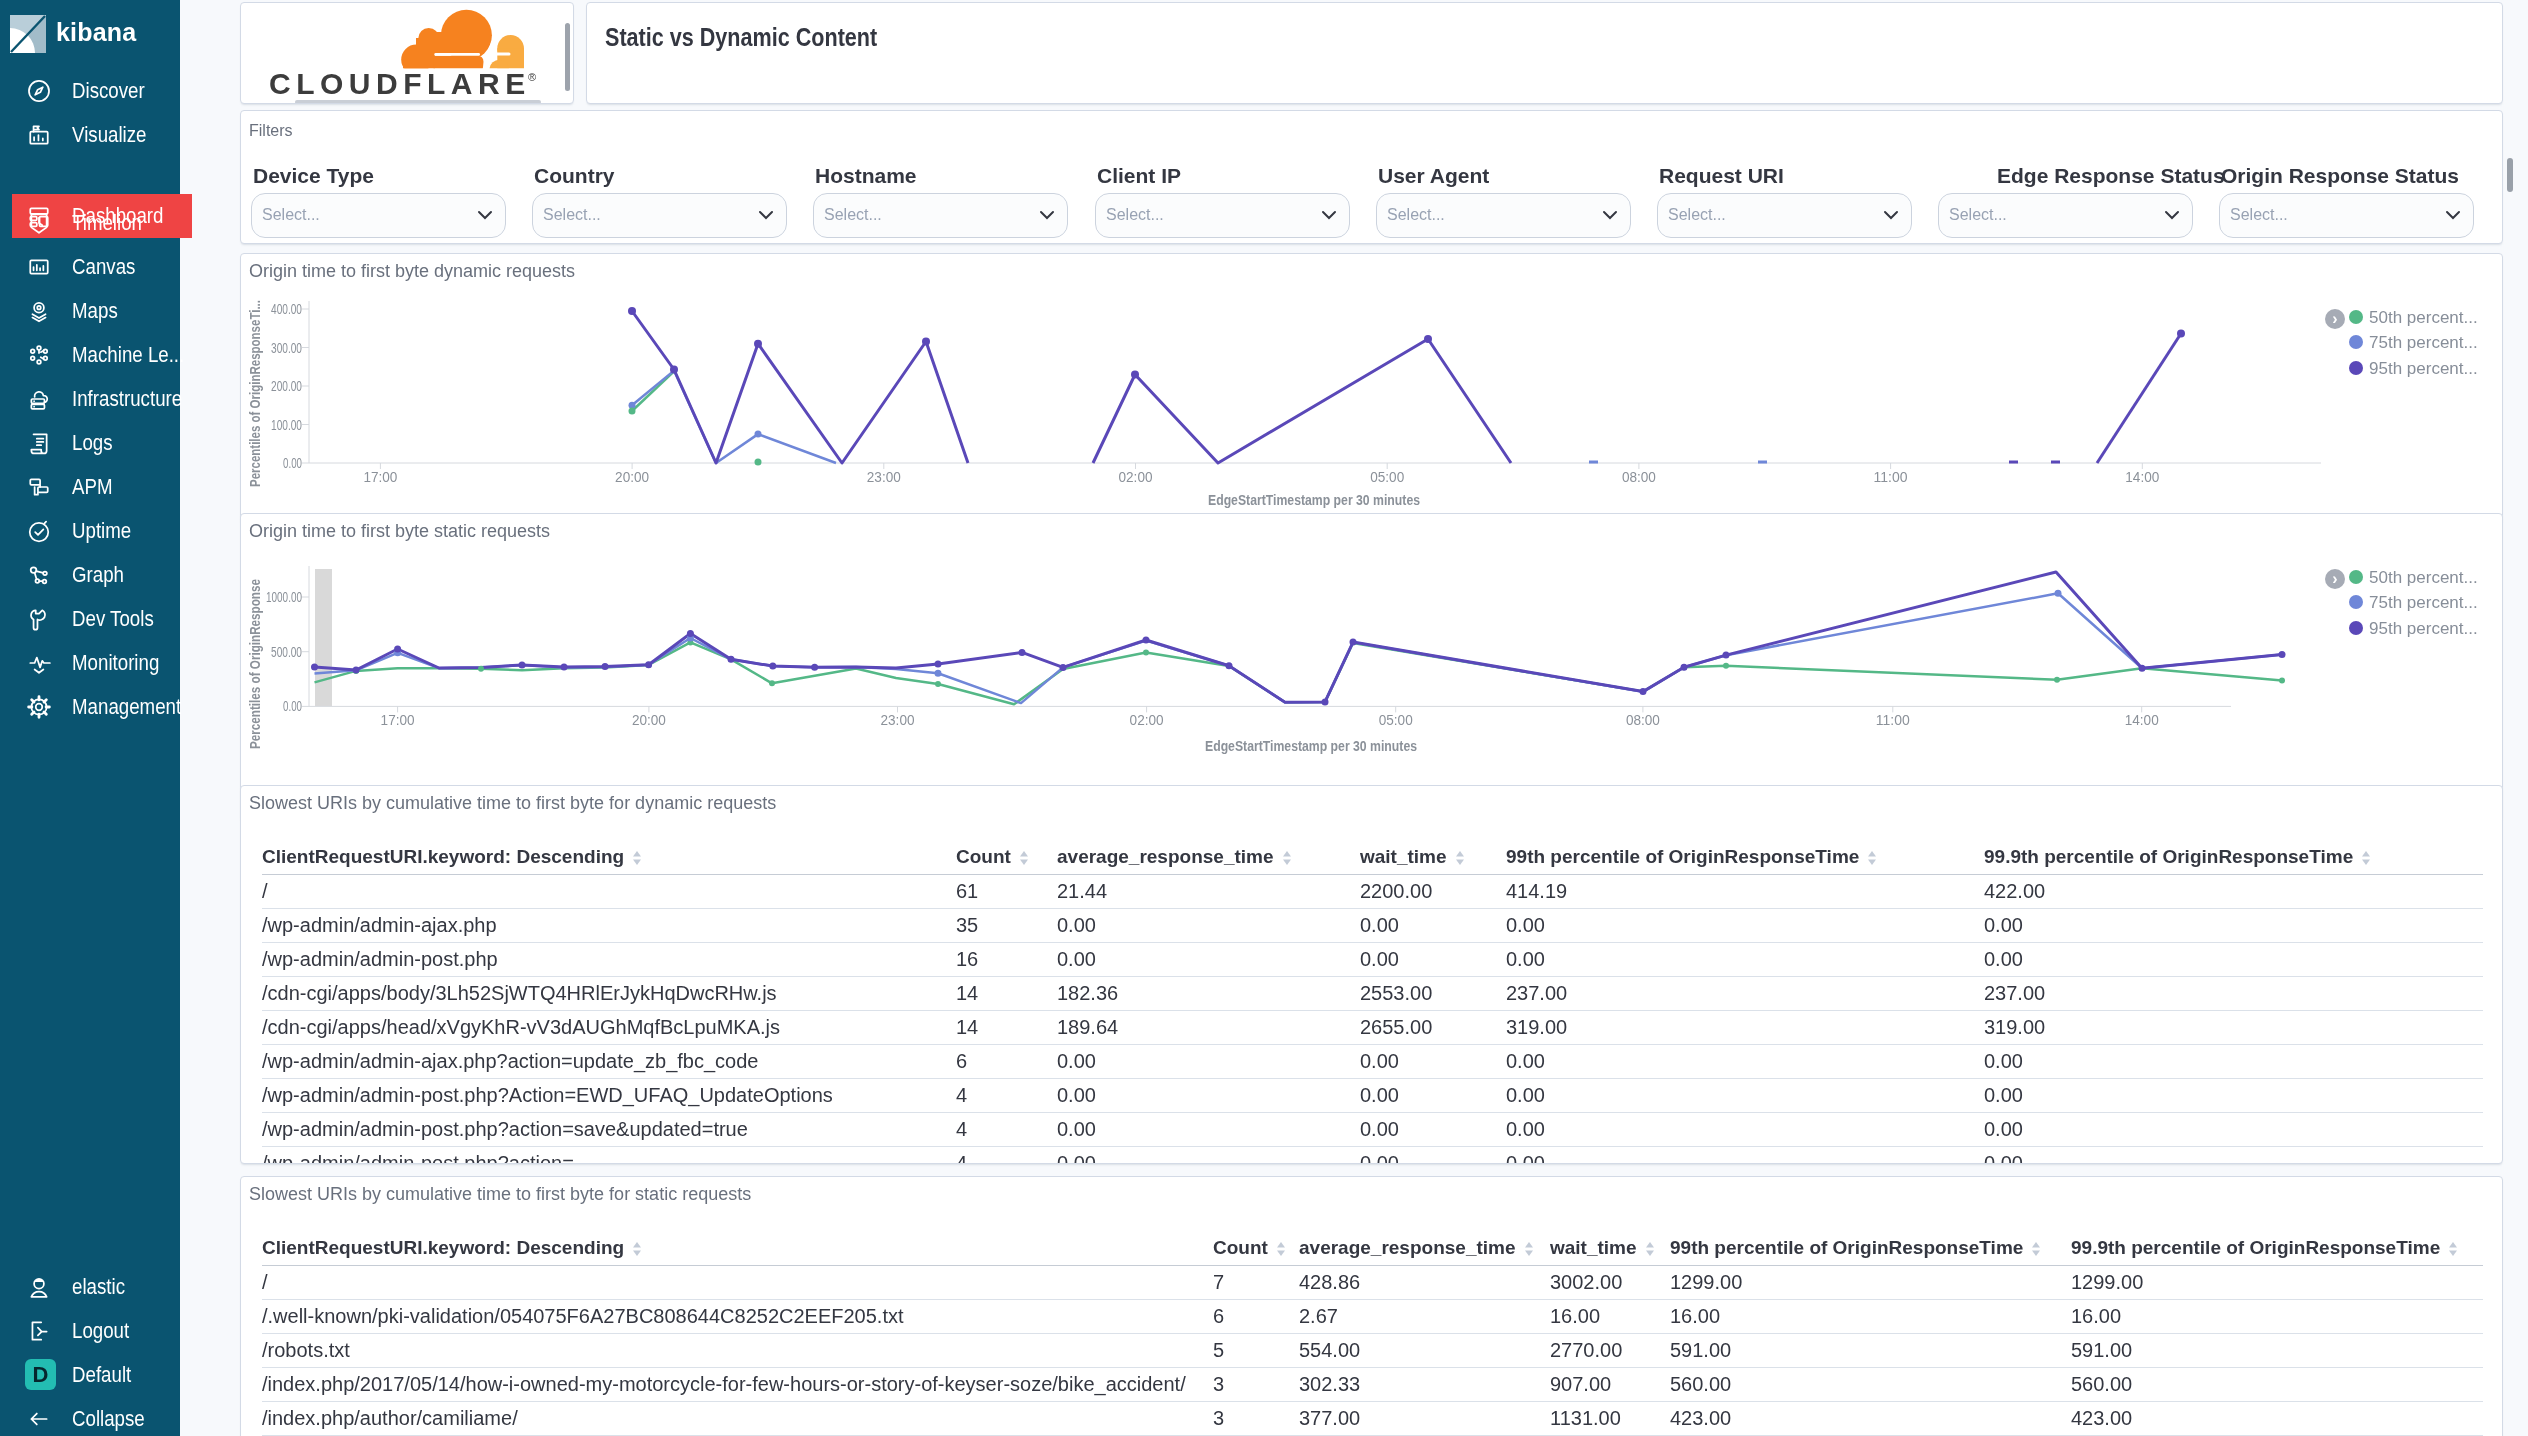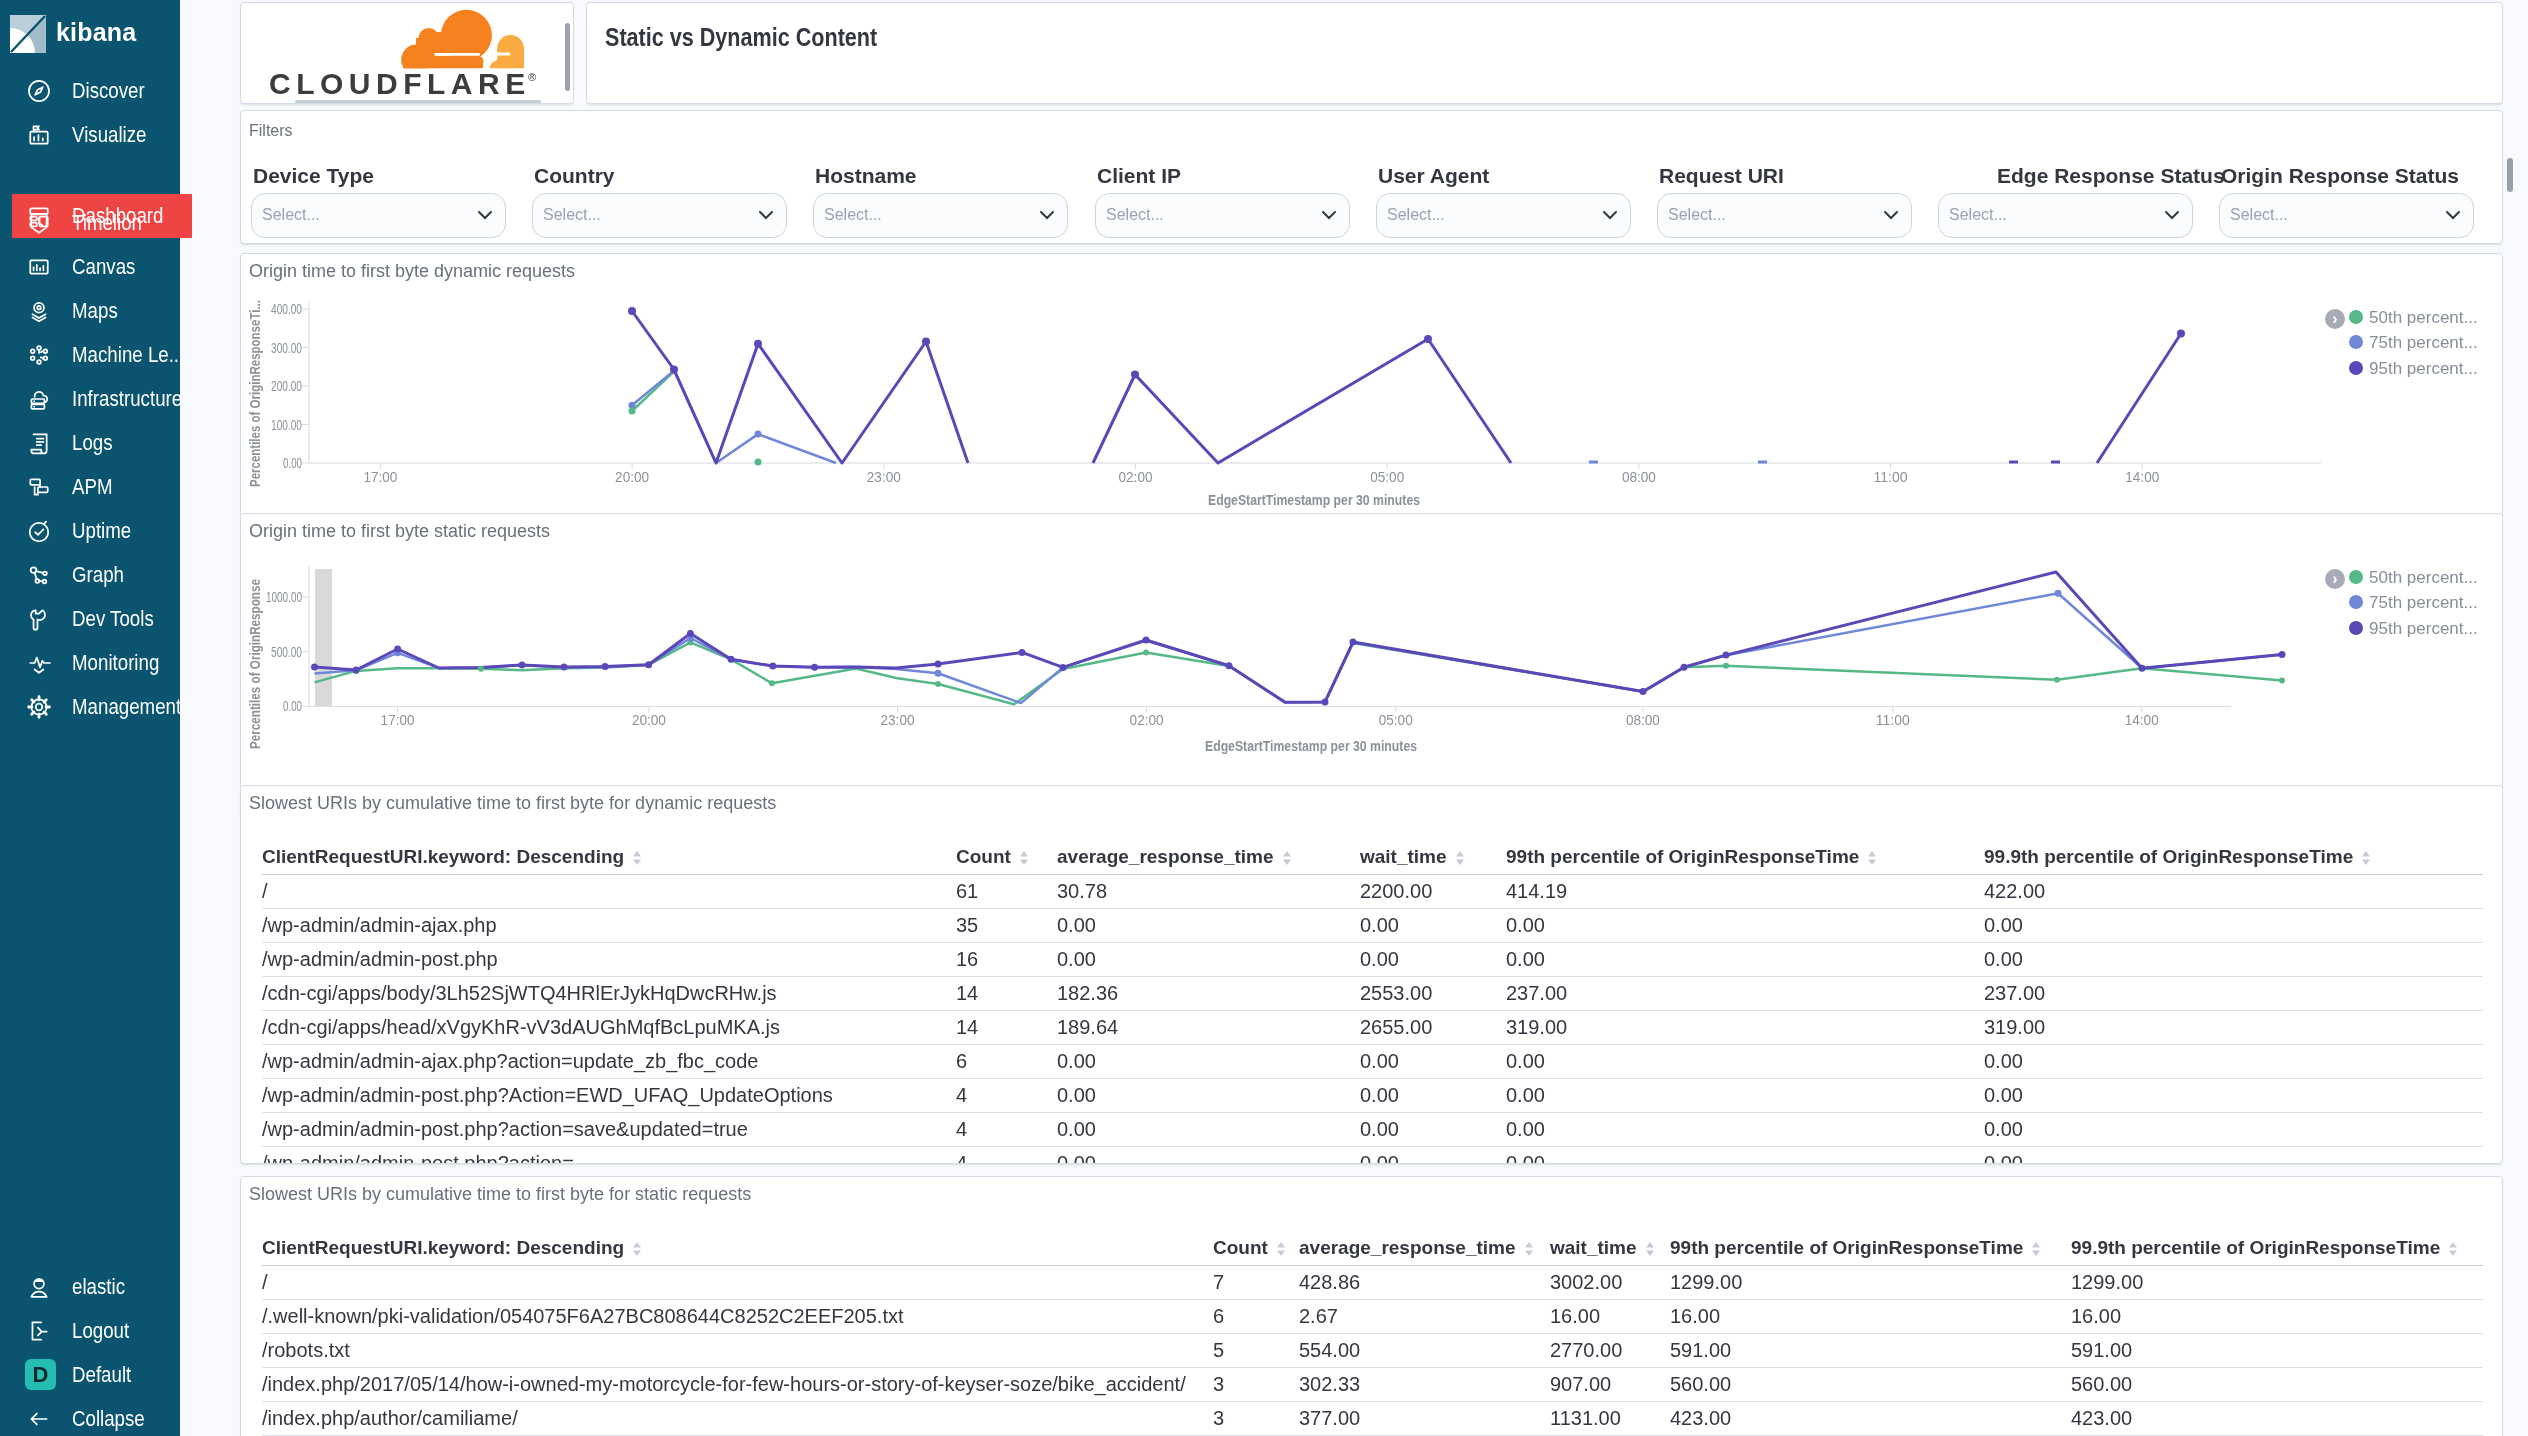--- a/index.html
+++ b/index.html
@@ -446,21 +446,21 @@
               <path d="M5 15 L1 9.6 h8 Z" fill="#c3cbd7"></path>
             </svg></th>
           <th>99.9th percentile of OriginResponseTime<svg class="sorti" width="10" height="16" viewBox="0 0 10 16">
               <path d="M5 1 L9 6.4 H1 Z" fill="#c3cbd7"></path>
               <path d="M5 15 L1 9.6 h8 Z" fill="#c3cbd7"></path>
             </svg></th>
         </tr>
 <tr class="r" style="height:34px;">
           <td>/</td>
           <td>61</td>
-          <td>30.78</td>
+          <td>21.44</td>
           <td>2200.00</td>
           <td>414.19</td>
           <td>422.00</td>
         </tr>
 <tr class="r" style="height:34px;">
           <td>/wp-admin/admin-ajax.php</td>
           <td>35</td>
           <td>0.00</td>
           <td>0.00</td>
           <td>0.00</td>

